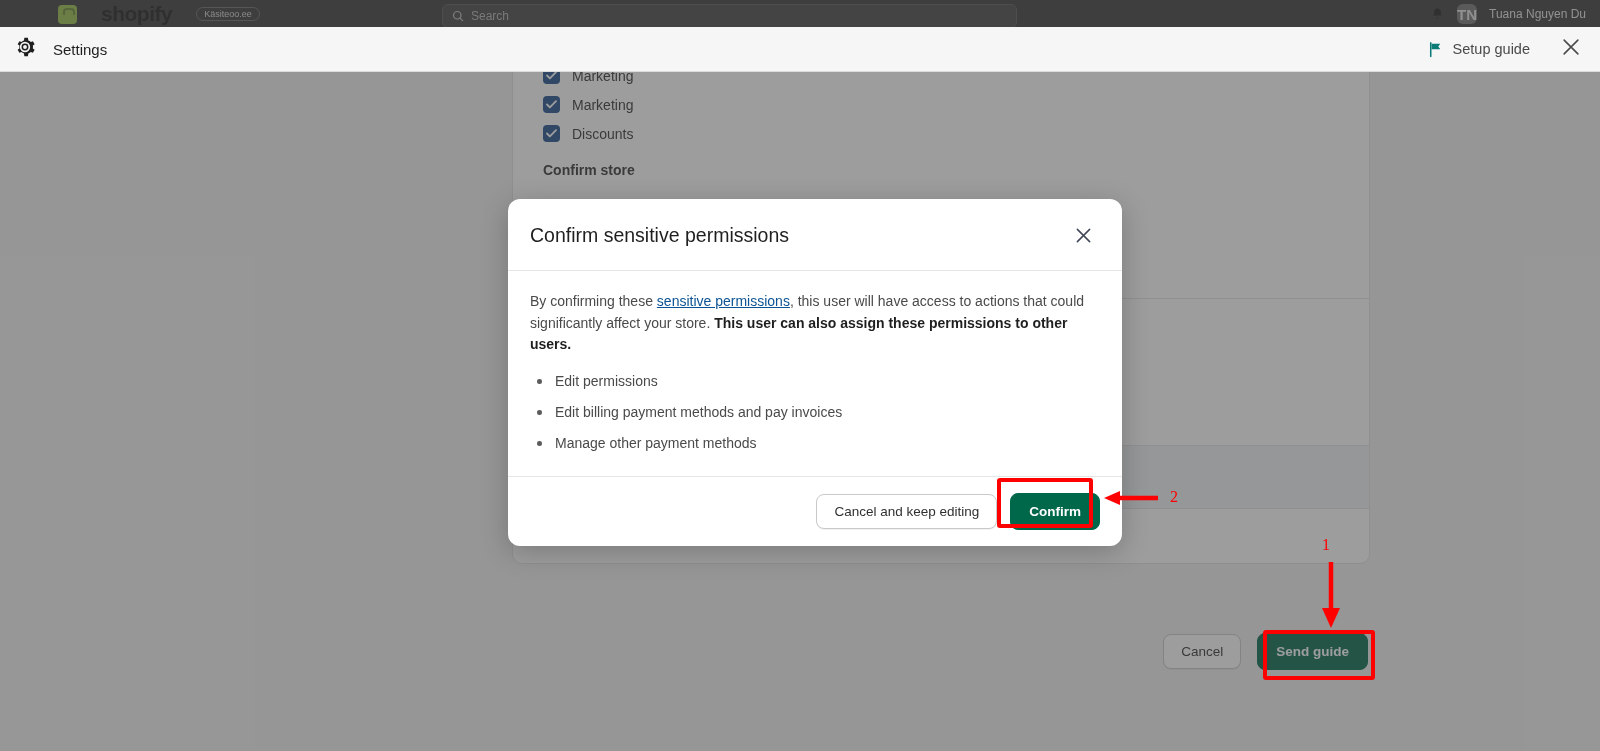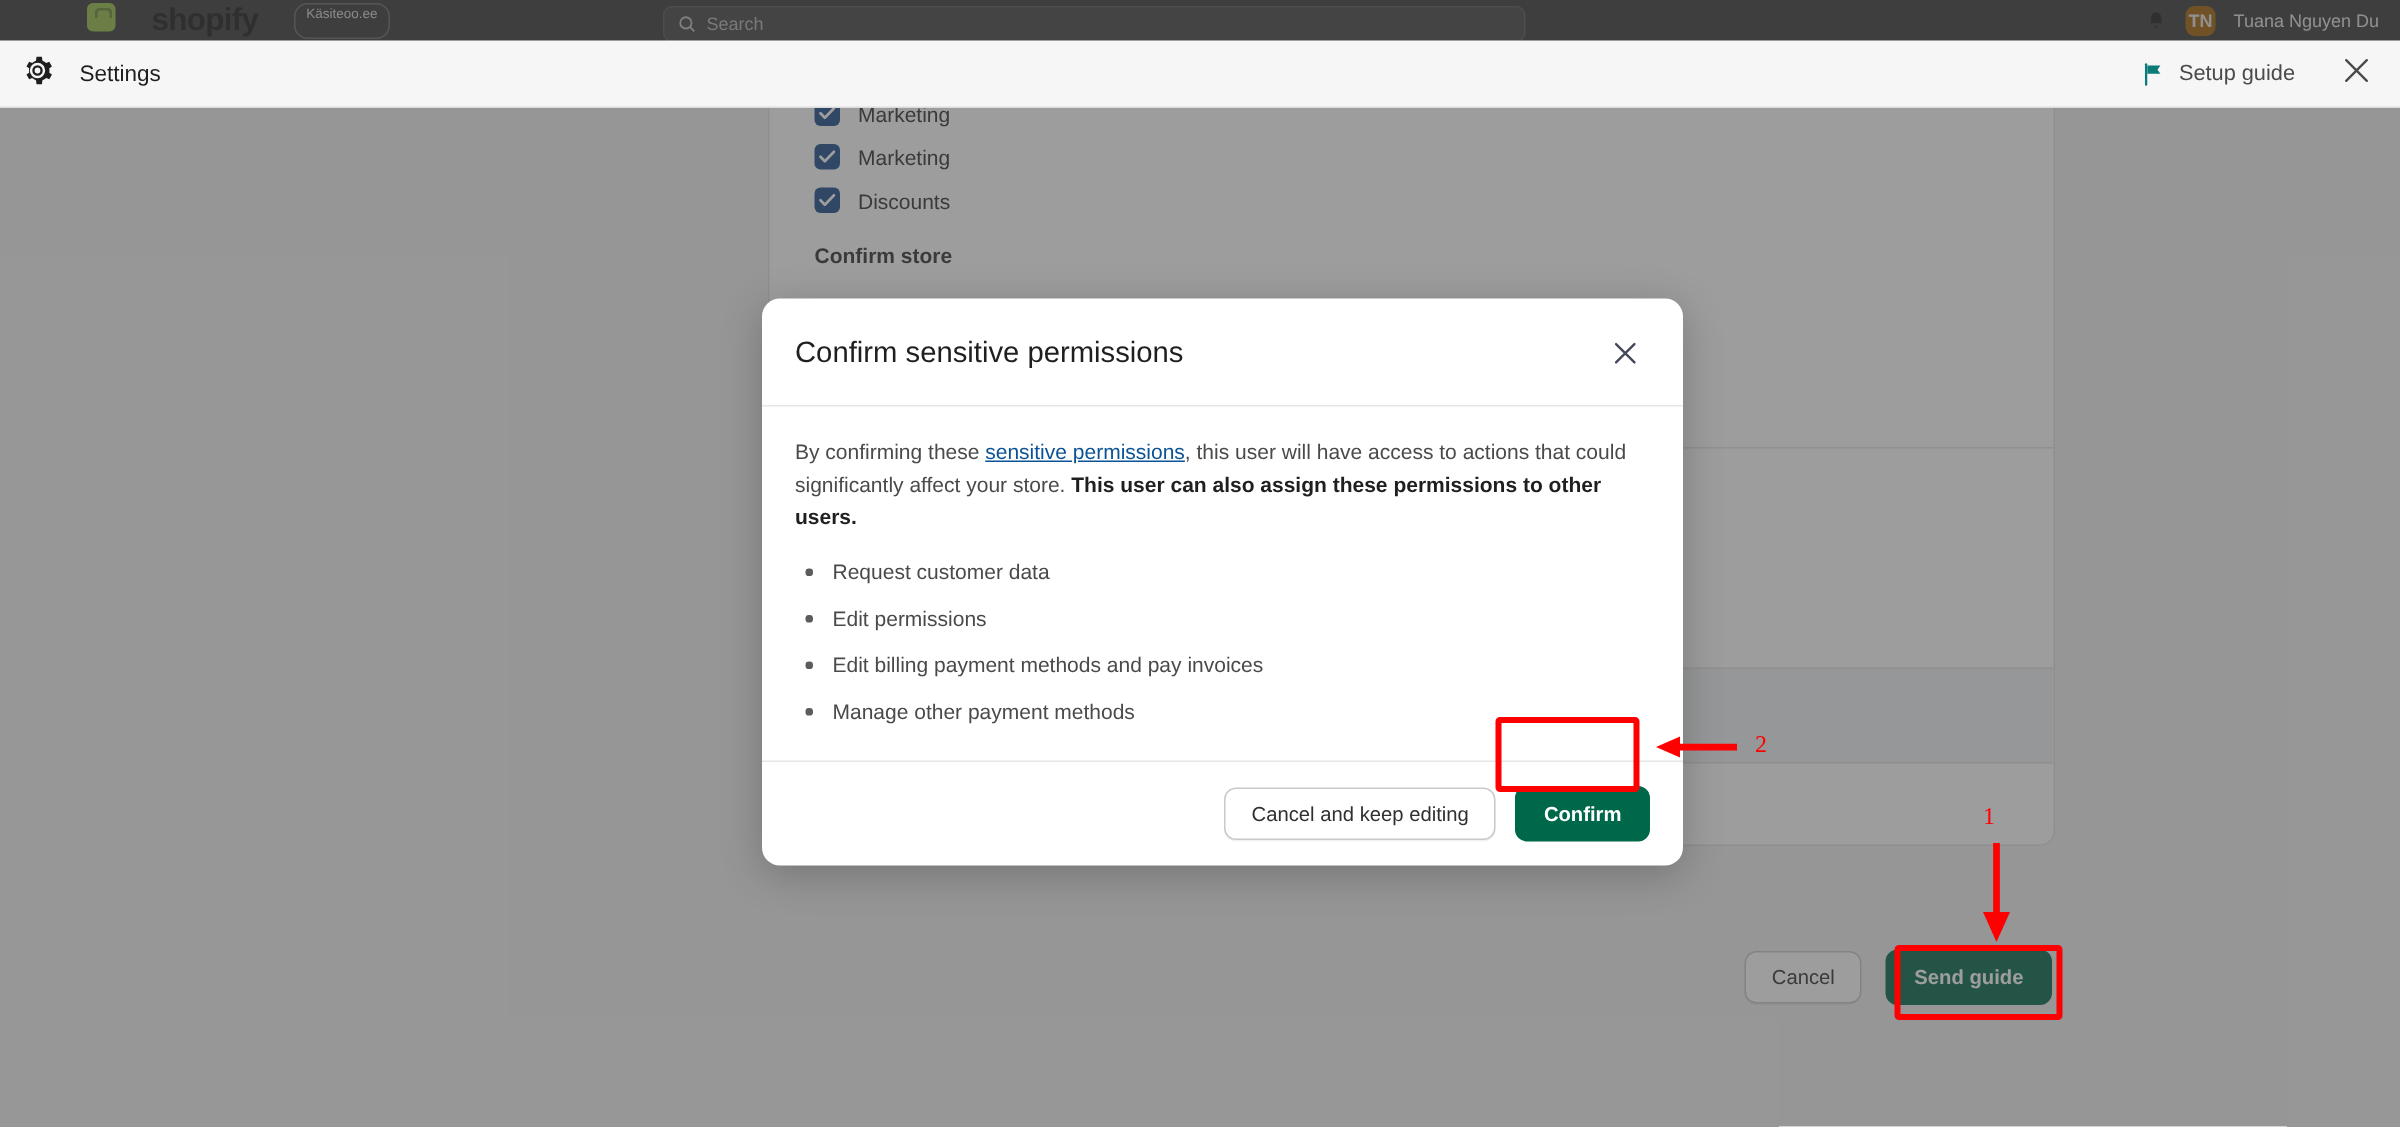--- a/index.html
+++ b/index.html
@@ -12,21 +12,21 @@
 
   #root { position: relative; width: 1600px; height: 751px; }
 
   
   .app-layer { position: absolute; inset: 0; background: #f1f1f1; }
 
   .top-nav {
     position: absolute; top: 0; left: 0; right: 0; height: 28px;
     background: #3a3a3a; display: flex; align-items: center;
   }
-  .brand { display: flex; gap: 24px; margin-left: 58px; }
+  .brand { display: flex; align-items: center; gap: 24px; margin-left: 58px; }
   .brand-bag {
     width: 19px; height: 19px; border-radius: 4px;
     background: #95bf47;
     position: relative;
   }
   .brand-bag::after{
     content:""; position:absolute; left:5px; top:3px; width:8px; height:5px;
     border:2px solid #6d8b35; border-bottom:none; border-radius:4px 4px 0 0;
   }
   .brand-word {
@@ -41,22 +41,22 @@
     background: #454545; border: 1px solid #5a5a5a; border-radius: 6px;
     display: flex; align-items: center; gap: 7px; padding-left: 9px;
   }
   .search-bar .ph { font-size: 12px; color: #b4b4b4; }
   .nav-right {
     position: absolute; right: 14px; top: 0; height: 28px;
     display: flex; align-items: center; gap: 12px;
   }
   .bell { width: 15px; height: 15px; }
   .avatar {
-    width: 20px; height: 20px; border-radius: 6px; background: #a16207;
-    color: #e3e3e3; font-size: 12px; font-weight: 700;
+    width: 20px; height: 20px; border-radius: 6px; background: #737373;
+    color: #e3e3e3; font-size: 15px; font-weight: 700;
     display: flex; align-items: center; justify-content: center;
   }
   .uname { font-size: 12px; color: #e3e3e3; white-space: nowrap; }
 
   
   .content-card {
     position: absolute; left: 512px; top: 60px; width: 858px;
     background: #ffffff; border: 1px solid #e1e1e1; border-radius: 10px;
     overflow: hidden;
   }
@@ -277,21 +277,20 @@
         <svg width="21" height="21" viewBox="0 0 24 24">
           <path d="M5 5l14 14M19 5L5 19" stroke="#43495a" stroke-width="1.8" stroke-linecap="round"></path>
         </svg>
       </span>
     </div>
 
     <div class="dlg-body">
       <p class="dlg-para"><span>By confirming these </span><a href="#">sensitive permissions</a><span>, this user will have access to actions that could significantly affect your store. </span><b>This user can also assign these permissions to other users.</b></p>
 
       <ul class="dlg-list">
-        <li>Request customer data</li>
         <li>Edit permissions</li>
         <li>Edit billing payment methods and pay invoices</li>
         <li>Manage other payment methods</li>
       </ul>
     </div>
 
     <div class="dlg-foot">
       <button class="btn btn-plain">Cancel and keep editing</button>
       <div class="confirm-wrap">
         <button class="btn btn-primary">Confirm</button>

